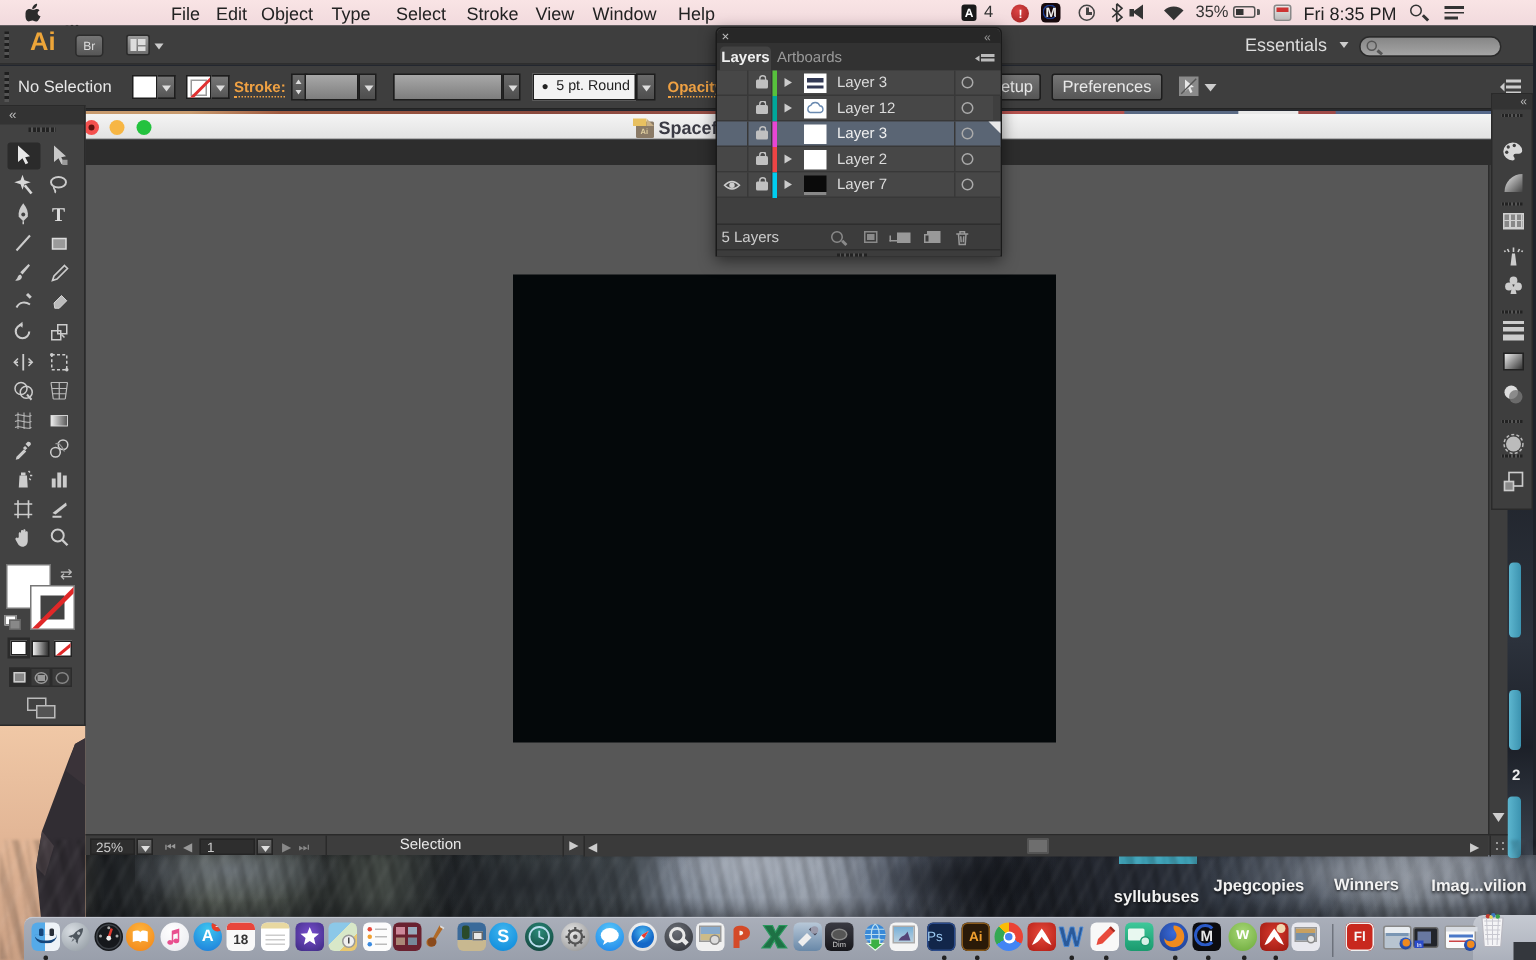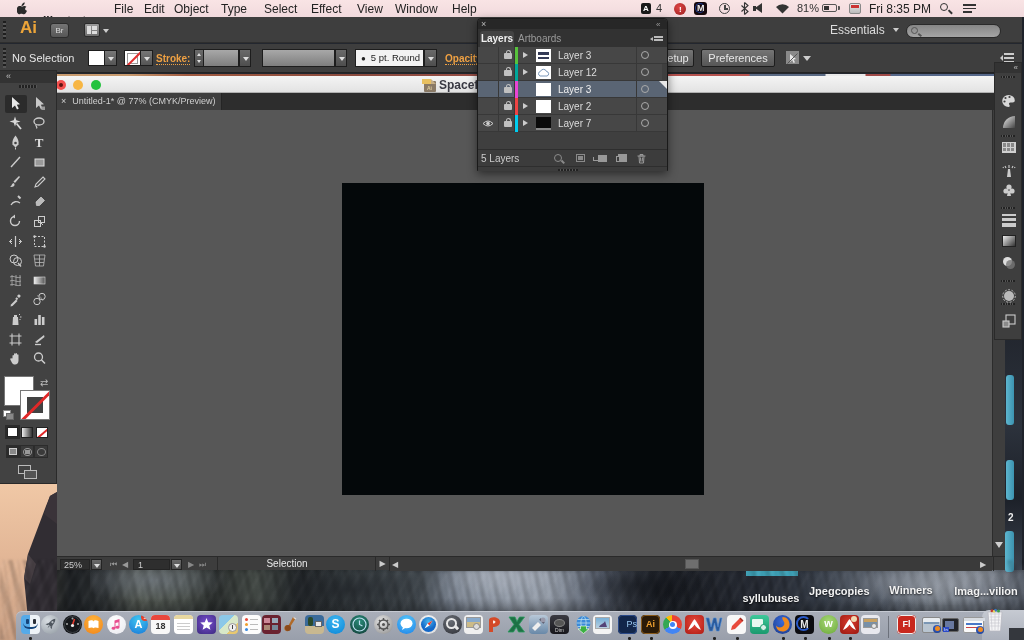--- a/index.html
+++ b/index.html
@@ -59,21 +59,21 @@
 <div class="abs" id="menubar" style="left:0;top:0;width:1024px;height:17px;background:linear-gradient(180deg,#f9e4e5,#f1dadd);color:#222;font-size:12px;">
   <svg class="abs" style="left:17px;top:2px;" width="12" height="13" viewBox="0 0 12 13">
       <path d="M8.4 0.6 C8.5 1.6 8 2.6 7.4 3.2 C6.8 3.9 5.8 4.4 4.9 4.3 C4.8 3.4 5.3 2.4 5.9 1.8 C6.5 1.1 7.6 0.6 8.4 0.6 Z M10.9 9.6 C10.4 10.8 10.1 11.3 9.4 12.3 C8.5 13.7 7.2 13.5 6.1 13 C5 12.5 4.4 12.6 3.3 13.1 C2.2 13.6 1.4 13.3 0.5 11.9 C-1.2 9.3 -0.5 5.8 1.5 4.7 C2.6 4.1 3.7 4.3 4.6 4.7 C5.3 5 6 5.1 6.9 4.7 C8 4.2 9.2 4.2 10.2 5.2 C8.1 6.5 8.4 9 10.9 9.6 Z" fill="#2b2b2b" transform="scale(0.92)"></path>
     </svg>
   <div class="abs" style="left:43px;top:14px;font-weight:bold;">Illustrator</div>
   <div class="abs" style="left:114px;top:2px;">File</div>
   <div class="abs" style="left:144px;top:2px;">Edit</div>
   <div class="abs" style="left:174px;top:2px;">Object</div>
   <div class="abs" style="left:221px;top:2px;">Type</div>
   <div class="abs" style="left:264px;top:2px;">Select</div>
-  <div class="abs" style="left:311px;top:2px;">Effect</div>
+  <div class="abs" style="left:311px;top:2px;">Stroke</div>
   <div class="abs" style="left:357px;top:2px;">View</div>
   <div class="abs" style="left:395px;top:2px;">Window</div>
   <div class="abs" style="left:452px;top:2px;">Help</div>
   <div class="abs" style="left:641px;top:3px;width:10px;height:11px;background:#1a1a1a;border-radius:2px;color:#fff;font-size:8px;font-weight:bold;text-align:center;line-height:11px;">A</div>
 <div class="abs" style="left:656px;top:2px;color:#333;font-size:11px;">4</div>
 <div class="abs" style="left:674px;top:3px;width:12px;height:12px;border-radius:50%;background:radial-gradient(circle at 40% 35%,#d44,#9a1f1f);">
       <div class="abs" style="left:5px;top:2px;color:#fff;font-size:8px;font-weight:bold;">!</div>
     </div>
 <div class="abs" style="left:694px;top:2px;width:13px;height:13px;border-radius:3px;background:#17090c;">
       <div class="abs" style="left:3px;top:1px;color:#eee;font-size:9px;font-weight:bold;">M</div>
@@ -84,21 +84,21 @@
       <div class="abs" style="left:4px;top:4px;width:4px;height:1.5px;background:#444;"></div>
     </div>
 <svg class="abs" style="left:741px;top:2px;" width="8" height="13" viewBox="0 0 8 13">
       <path d="M3.5 0.5 L3.5 12.5 M3.5 0.5 L7 3.5 L0.5 9.5 M3.5 12.5 L7 9.5 L0.5 3.5" stroke="#333" stroke-width="1.1" fill="none"></path>
     </svg>
 <div class="abs" style="left:755px;top:3px;width:0;height:0;border-top:5px solid transparent;border-bottom:5px solid transparent;border-right:7px solid #333;"></div>
     <div class="abs" style="left:753px;top:6px;width:3px;height:5px;background:#333;"></div>
 <svg class="abs" style="left:775px;top:3px;" width="15" height="11" viewBox="0 0 15 11">
       <path d="M7.5 10.5 L1 4 A9.2 9.2 0 0 1 14 4 Z" fill="#333"></path>
     </svg>
-<div class="abs" style="left:797px;top:2px;color:#333;font-size:11px;">81%</div>
+<div class="abs" style="left:797px;top:2px;color:#333;font-size:11px;">35%</div>
 <div class="abs" style="left:822px;top:4px;width:15px;height:8px;border:1px solid #555;border-radius:2px;">
       <div class="abs" style="left:1px;top:1px;width:5px;height:4px;background:#333;margin-top:0;"></div>
     </div>
     <div class="abs" style="left:838px;top:6px;width:2px;height:4px;background:#555;border-radius:0 1px 1px 0;"></div>
 <div class="abs" style="left:849px;top:3px;width:12px;height:11px;background:linear-gradient(180deg,#e8e8e8,#bbb);border:1px solid #888;border-radius:2px;">
       <div class="abs" style="left:1px;top:1px;width:8px;height:3px;background:#c33;"></div>
     </div>
 <div class="abs" style="left:869px;top:2px;color:#222;font-size:12px;">Fri 8:35 PM</div>
 <div class="abs" style="left:940px;top:3px;width:8px;height:8px;border:1.5px solid #333;border-radius:50%;"></div>
     <div class="abs" style="left:948px;top:11px;width:5px;height:1.5px;background:#333;transform:rotate(45deg);"></div>
@@ -186,23 +186,20 @@
     <div class="abs" style="left:34px;top:4px;width:10px;height:10px;border-radius:50%;background:#23c23e;"></div>
     <div class="abs" style="left:367px;top:5px;width:12px;height:11px;background:#8a7a66;border-radius:1px;">
         <div class="abs" style="left:-2px;top:-2px;width:9px;height:5px;background:#e8c060;"></div>
         <div class="abs" style="left:7px;top:-2px;width:5px;height:5px;background:#c8b088;clip-path:polygon(0 0,100% 100%,0 100%);"></div>
         <div class="abs" style="left:3px;top:4px;color:#e0cfa0;font-size:5px;font-weight:bold;">Ai</div>
       </div>
     <div class="abs" style="left:382px;top:2px;color:#3a3a44;font-size:12px;font-weight:bold;">Spacef</div>
   </div>
 
   <div class="abs" style="left:0;top:17px;width:948px;height:17px;background:#2d2d2d;">
-    <div class="abs" style="left:0;top:0;width:165px;height:17px;background:#3f3f3f;border-right:1px solid #252525;color:#cfcfcf;font-size:9px;line-height:16px;white-space:nowrap;overflow:hidden;">
-      <span style="margin-left:4px;">×</span><span style="margin-left:6px;">Untitled-1* @ 77% (CMYK/Preview)</span>
-    </div>
   </div>
 
   <div class="abs" style="left:0;top:34px;width:935px;height:446px;background:#575757;">
     <div class="abs" style="left:285px;top:73px;width:362px;height:312px;background:#04080a;"></div>
   </div>
 
   <div class="abs" style="left:935px;top:34px;width:13px;height:446px;background:#3e3e3e;border-left:1px solid #2c2c2c;">
     <div class="abs" style="left:2px;top:432px;width:0;height:0;border-left:4.5px solid transparent;border-right:4.5px solid transparent;border-top:6px solid #cfcfcf;"></div>
   </div>
 
@@ -796,21 +793,21 @@
       <div style="width:100%;height:100%;border-radius:4px;background:#f4f4f4;position:relative;overflow:hidden;">
         <div class="abs" style="left:2px;top:2px;width:15px;height:12px;background:linear-gradient(180deg,#78b0d8,#b8d0e0);border:1px solid #aaa;"></div>
         <svg class="abs" style="left:4px;top:4px;" width="12" height="10" viewBox="0 0 12 10">
           <path d="M2 8 C4 4 6 6 8 2 L10 8 Z" fill="#547"></path>
         </svg>
       </div>
     </div>
 <div class="abs" style="left:602px;top:3px;width:19px;height:19px;">
       <div style="width:100%;height:100%;border-radius:4px;background:#12264a;position:relative;overflow:hidden;">
         <div class="abs" style="left:0;top:0;width:19px;height:19px;border:1px solid #2a4a8a;border-radius:4px;"></div>
-        <div class="abs" style="left:0px;top:4px;width:100%;text-align:right;color:#9ac8f0;font-size:9px;font-weight:normal;">Ps</div>
+        <div class="abs" style="left:0px;top:4px;width:100%;text-align:left;color:#9ac8f0;font-size:9px;font-weight:normal;">Ps</div>
       </div>
     </div>
 <div class="abs" style="left:625px;top:3px;width:19px;height:19px;">
       <div style="width:100%;height:100%;border-radius:4px;background:#2a1a08;position:relative;overflow:hidden;">
         <div class="abs" style="left:0;top:0;width:19px;height:19px;border:1px solid #8a5a1a;border-radius:4px;"></div>
         <div class="abs" style="left:0px;top:4px;width:100%;text-align:center;color:#f0a030;font-size:9px;font-weight:bold;">Ai</div>
       </div>
     </div>
 <div class="abs" style="left:647px;top:3px;width:19px;height:19px;">
       <div style="width:100%;height:100%;border-radius:50%;background:conic-gradient(#ea4335 0 33%,#4285f4 33% 66%,#34a853 66% 88%,#fbbc05 88%);position:relative;overflow:hidden;">

